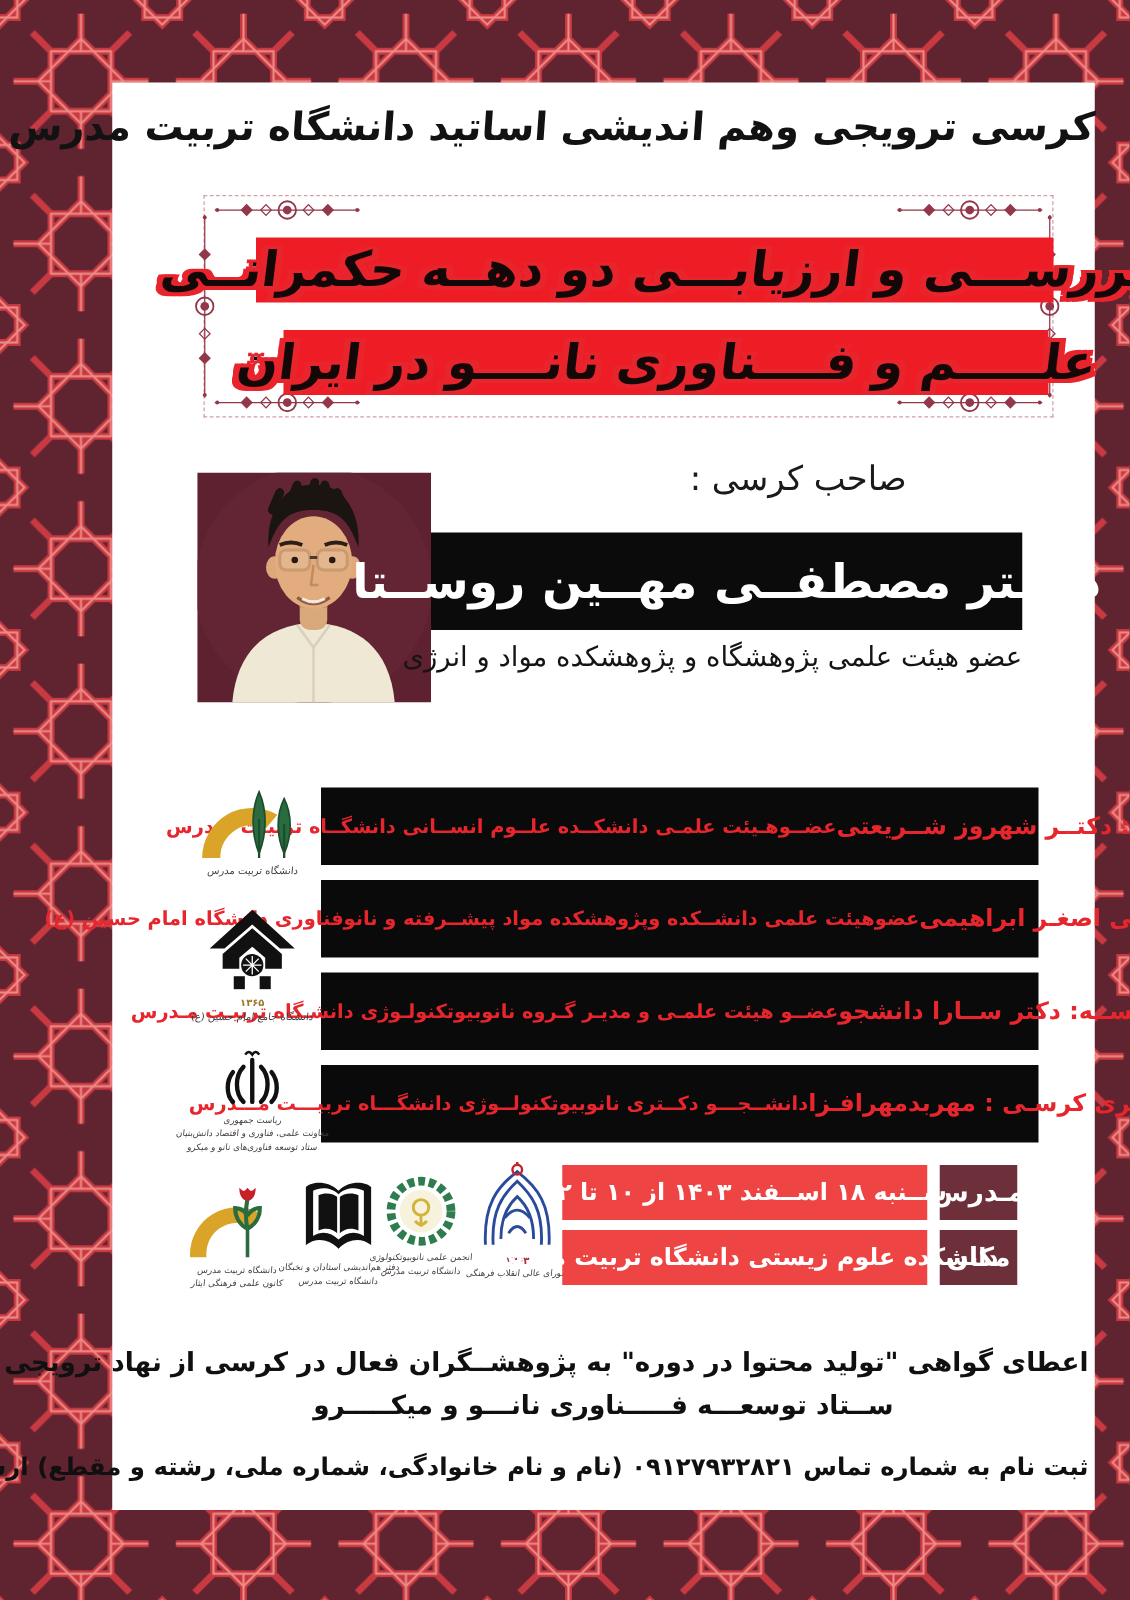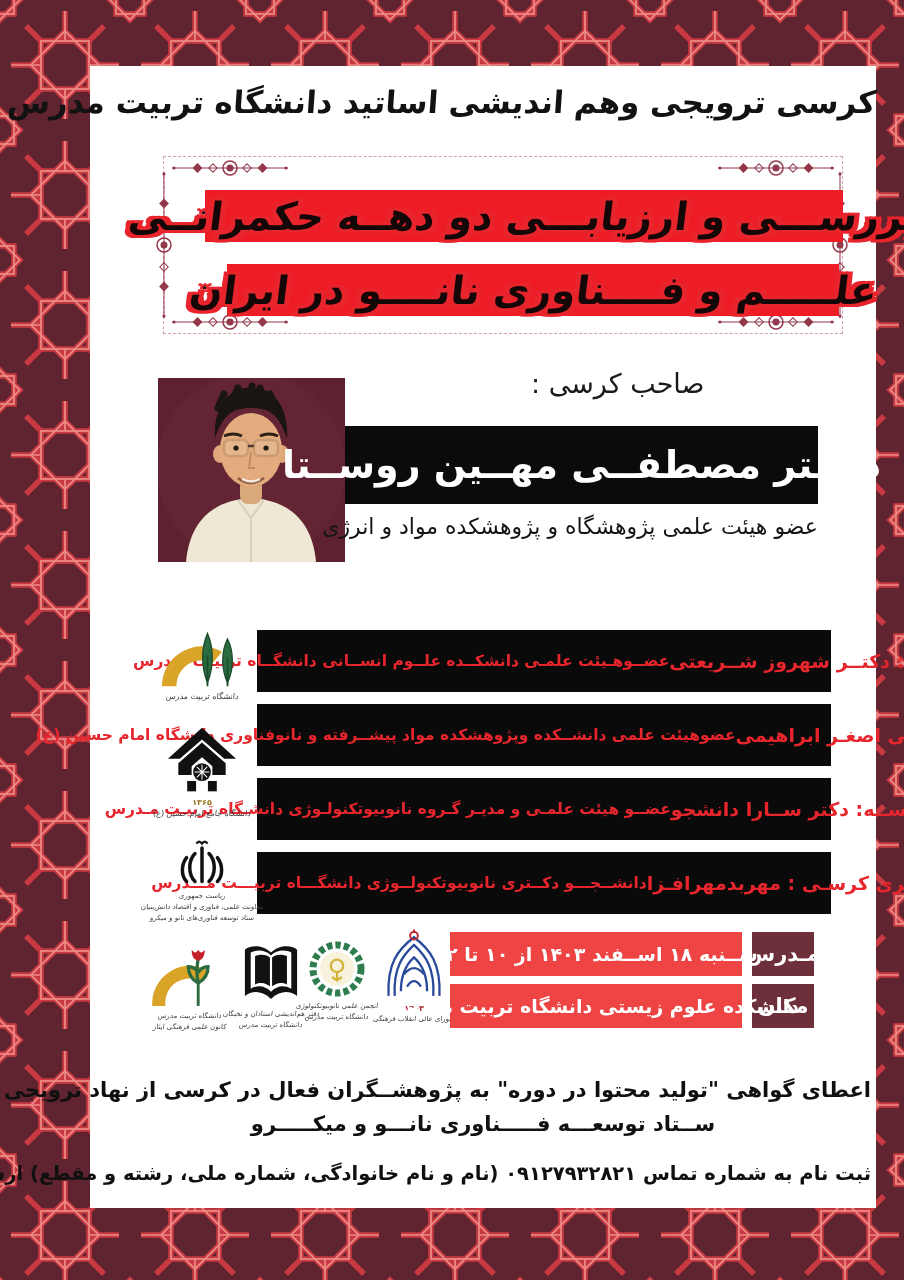--- a/index.html
+++ b/index.html
@@ -37,21 +37,21 @@
   .title-bar2{left:227px;top:264px;width:612px;height:52px;}
   .title-text{
     color:#140708;font-weight:900;font-size:39px;line-height:1;
     white-space:nowrap;transform:skewX(-7deg);
     text-shadow:
       3px 0 0 #e8242c,-3px 0 0 #e8242c,0 3px 0 #e8242c,0 -3px 0 #e8242c,
       2.5px 2.5px 0 #e8242c,-2.5px -2.5px 0 #e8242c,2.5px -2.5px 0 #e8242c,-2.5px 2.5px 0 #e8242c,
       5px 3px 0 #e8242c,-5px 3px 0 #e8242c,5px -3px 0 #e8242c,-5px -3px 0 #e8242c;
   }
   .chair-label{
-    left:531px;top:368px;width:300px;text-align:left;
+    left:552px;top:368px;width:300px;text-align:left;
     font-size:27px;color:#1a1a1a;white-space:nowrap;
   }
   .photo-box{left:158px;top:378px;width:187px;height:184px;}
   .name-banner{
     left:345px;top:426px;width:473px;height:78px;background:#0b0b0b;
     display:flex;align-items:center;justify-content:center;
   }
   .name-banner span{
     color:#ffffff;font-size:38px;font-weight:900;white-space:nowrap;
   }

